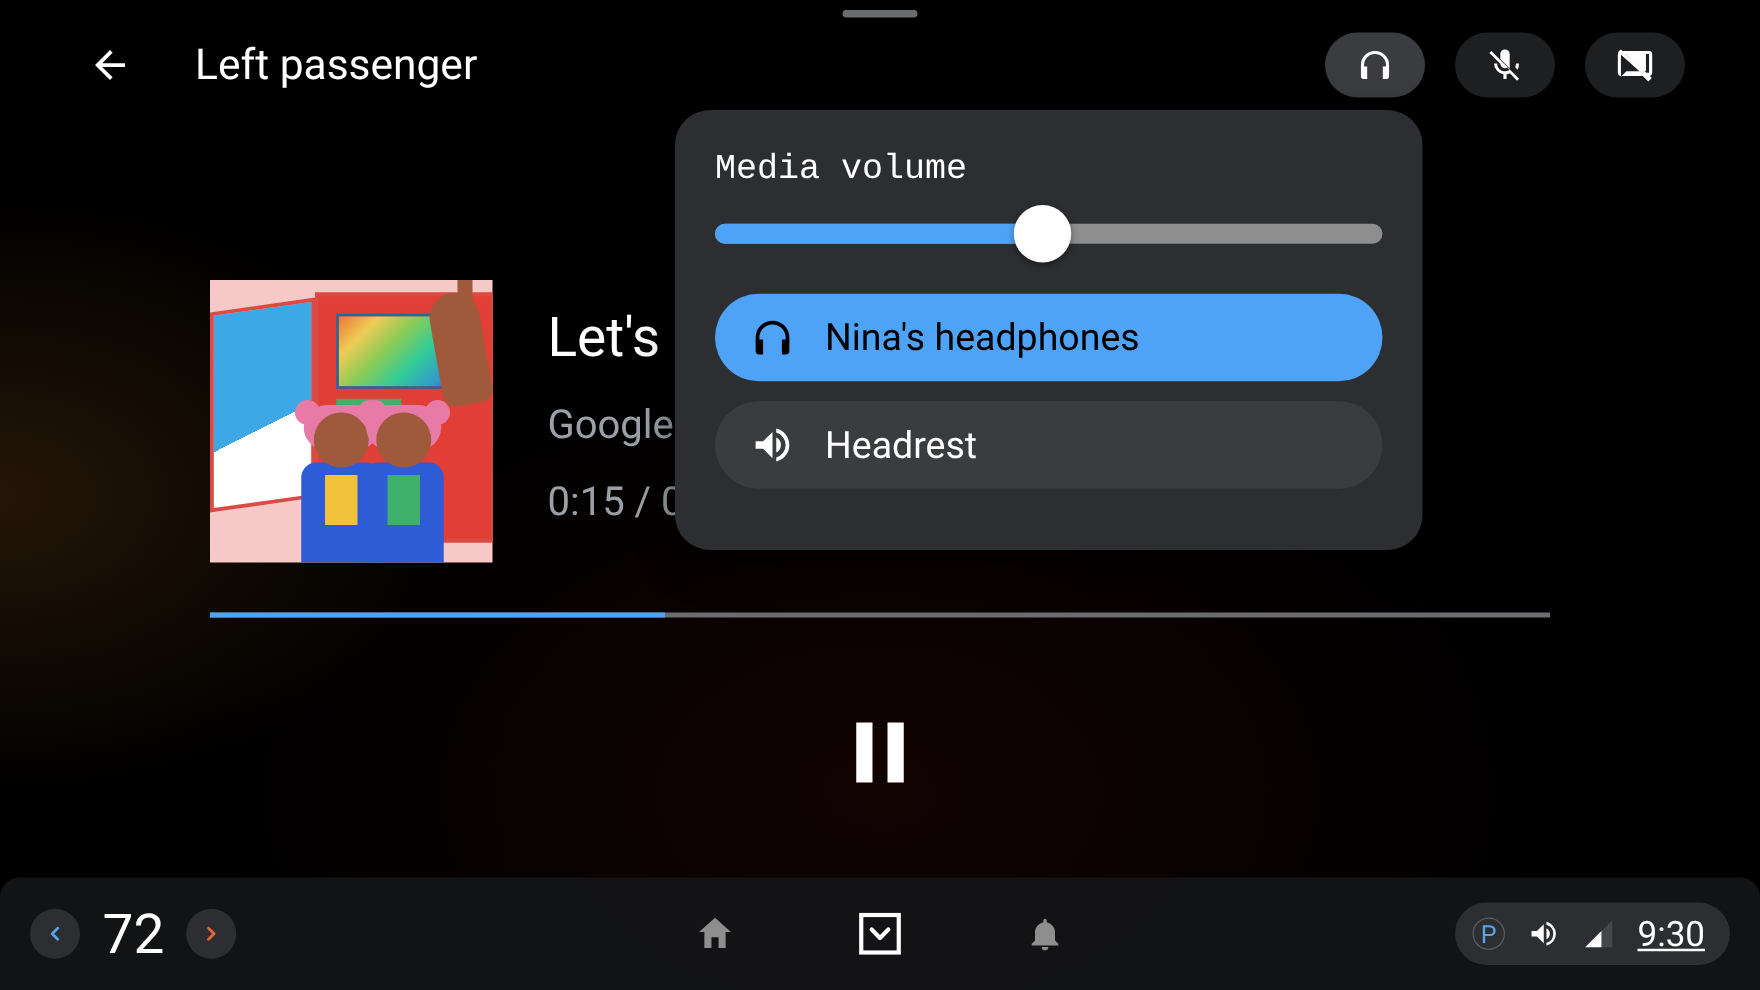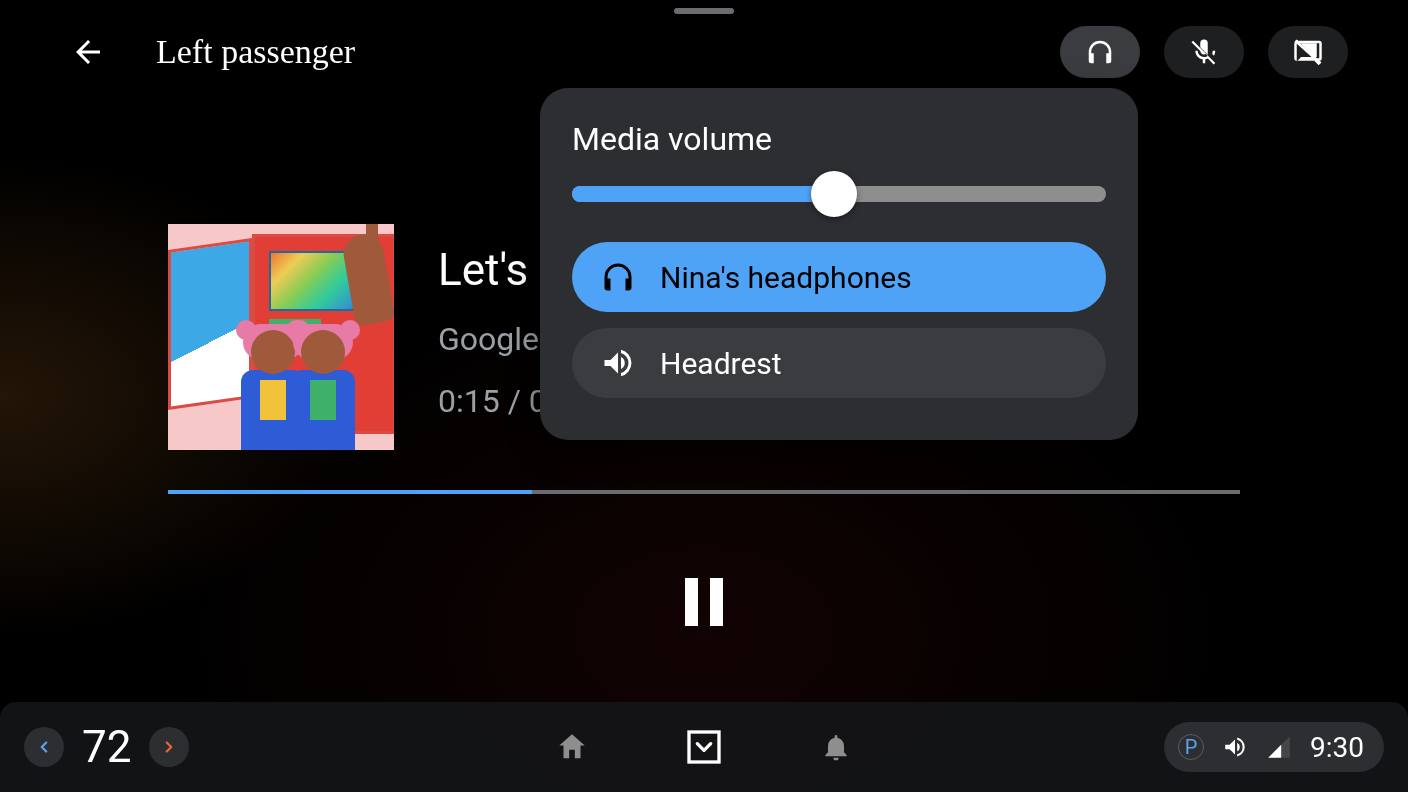--- a/index.html
+++ b/index.html
@@ -44,21 +44,20 @@
   .back-btn {
     width: 56px; height: 56px;
     display: flex; align-items: center; justify-content: center;
     border-radius: 50%;
     cursor: pointer;
   }
   .title {
     margin-left: 40px;
     font-size: 34px;
     font-weight: 400;
-    font-family: Liberation Serif, serif;
   }
   .top-actions {
     margin-left: auto;
     display: flex; gap: 24px;
   }
   .pill {
     width: 80px; height: 52px;
     border-radius: 26px;
     background: #3a3c3f;
     display: flex; align-items: center; justify-content: center;
@@ -185,21 +184,21 @@
   
   .vol-panel {
     position: absolute;
     left: 540px; top: 88px;
     width: 598px; height: 352px;
     background: var(--panel);
     border-radius: 28px;
     padding: 32px;
     box-shadow: 0 10px 30px rgba(0,0,0,0.5);
   }
-  .vol-title { font-size: 32px; margin-bottom: 28px; }
+  .vol-title { font-size: 28px; margin-bottom: 28px; font-family: Liberation Mono, monospace; }
   .slider-track {
     position: relative;
     height: 16px; border-radius: 8px;
     background: #8e8e8e;
     margin-bottom: 40px;
   }
   .slider-fill {
     position: absolute; left: 0; top: 0; bottom: 0;
     width: 49%; background: var(--accent);
     border-radius: 8px;
@@ -264,21 +263,21 @@
     height: 50px; border-radius: 25px;
     padding: 0 20px 0 14px;
   }
   .bb-p {
     width: 26px; height: 26px;
     display: flex; align-items: center; justify-content: center;
     font-size: 20px; color: #5aa3e8;
     border: 1.5px solid #5a5c60;
     border-radius: 50%;
   }
-  .bb-time { font-size: 28px; }
+  .bb-time { font-size: 28px; text-decoration: underline; }
   svg { display: block; }
 </style>
 </head>
 <body>
 
 <div class="ambient"></div>
 
 <div class="drag-handle"></div>
 
 <div class="topbar">

